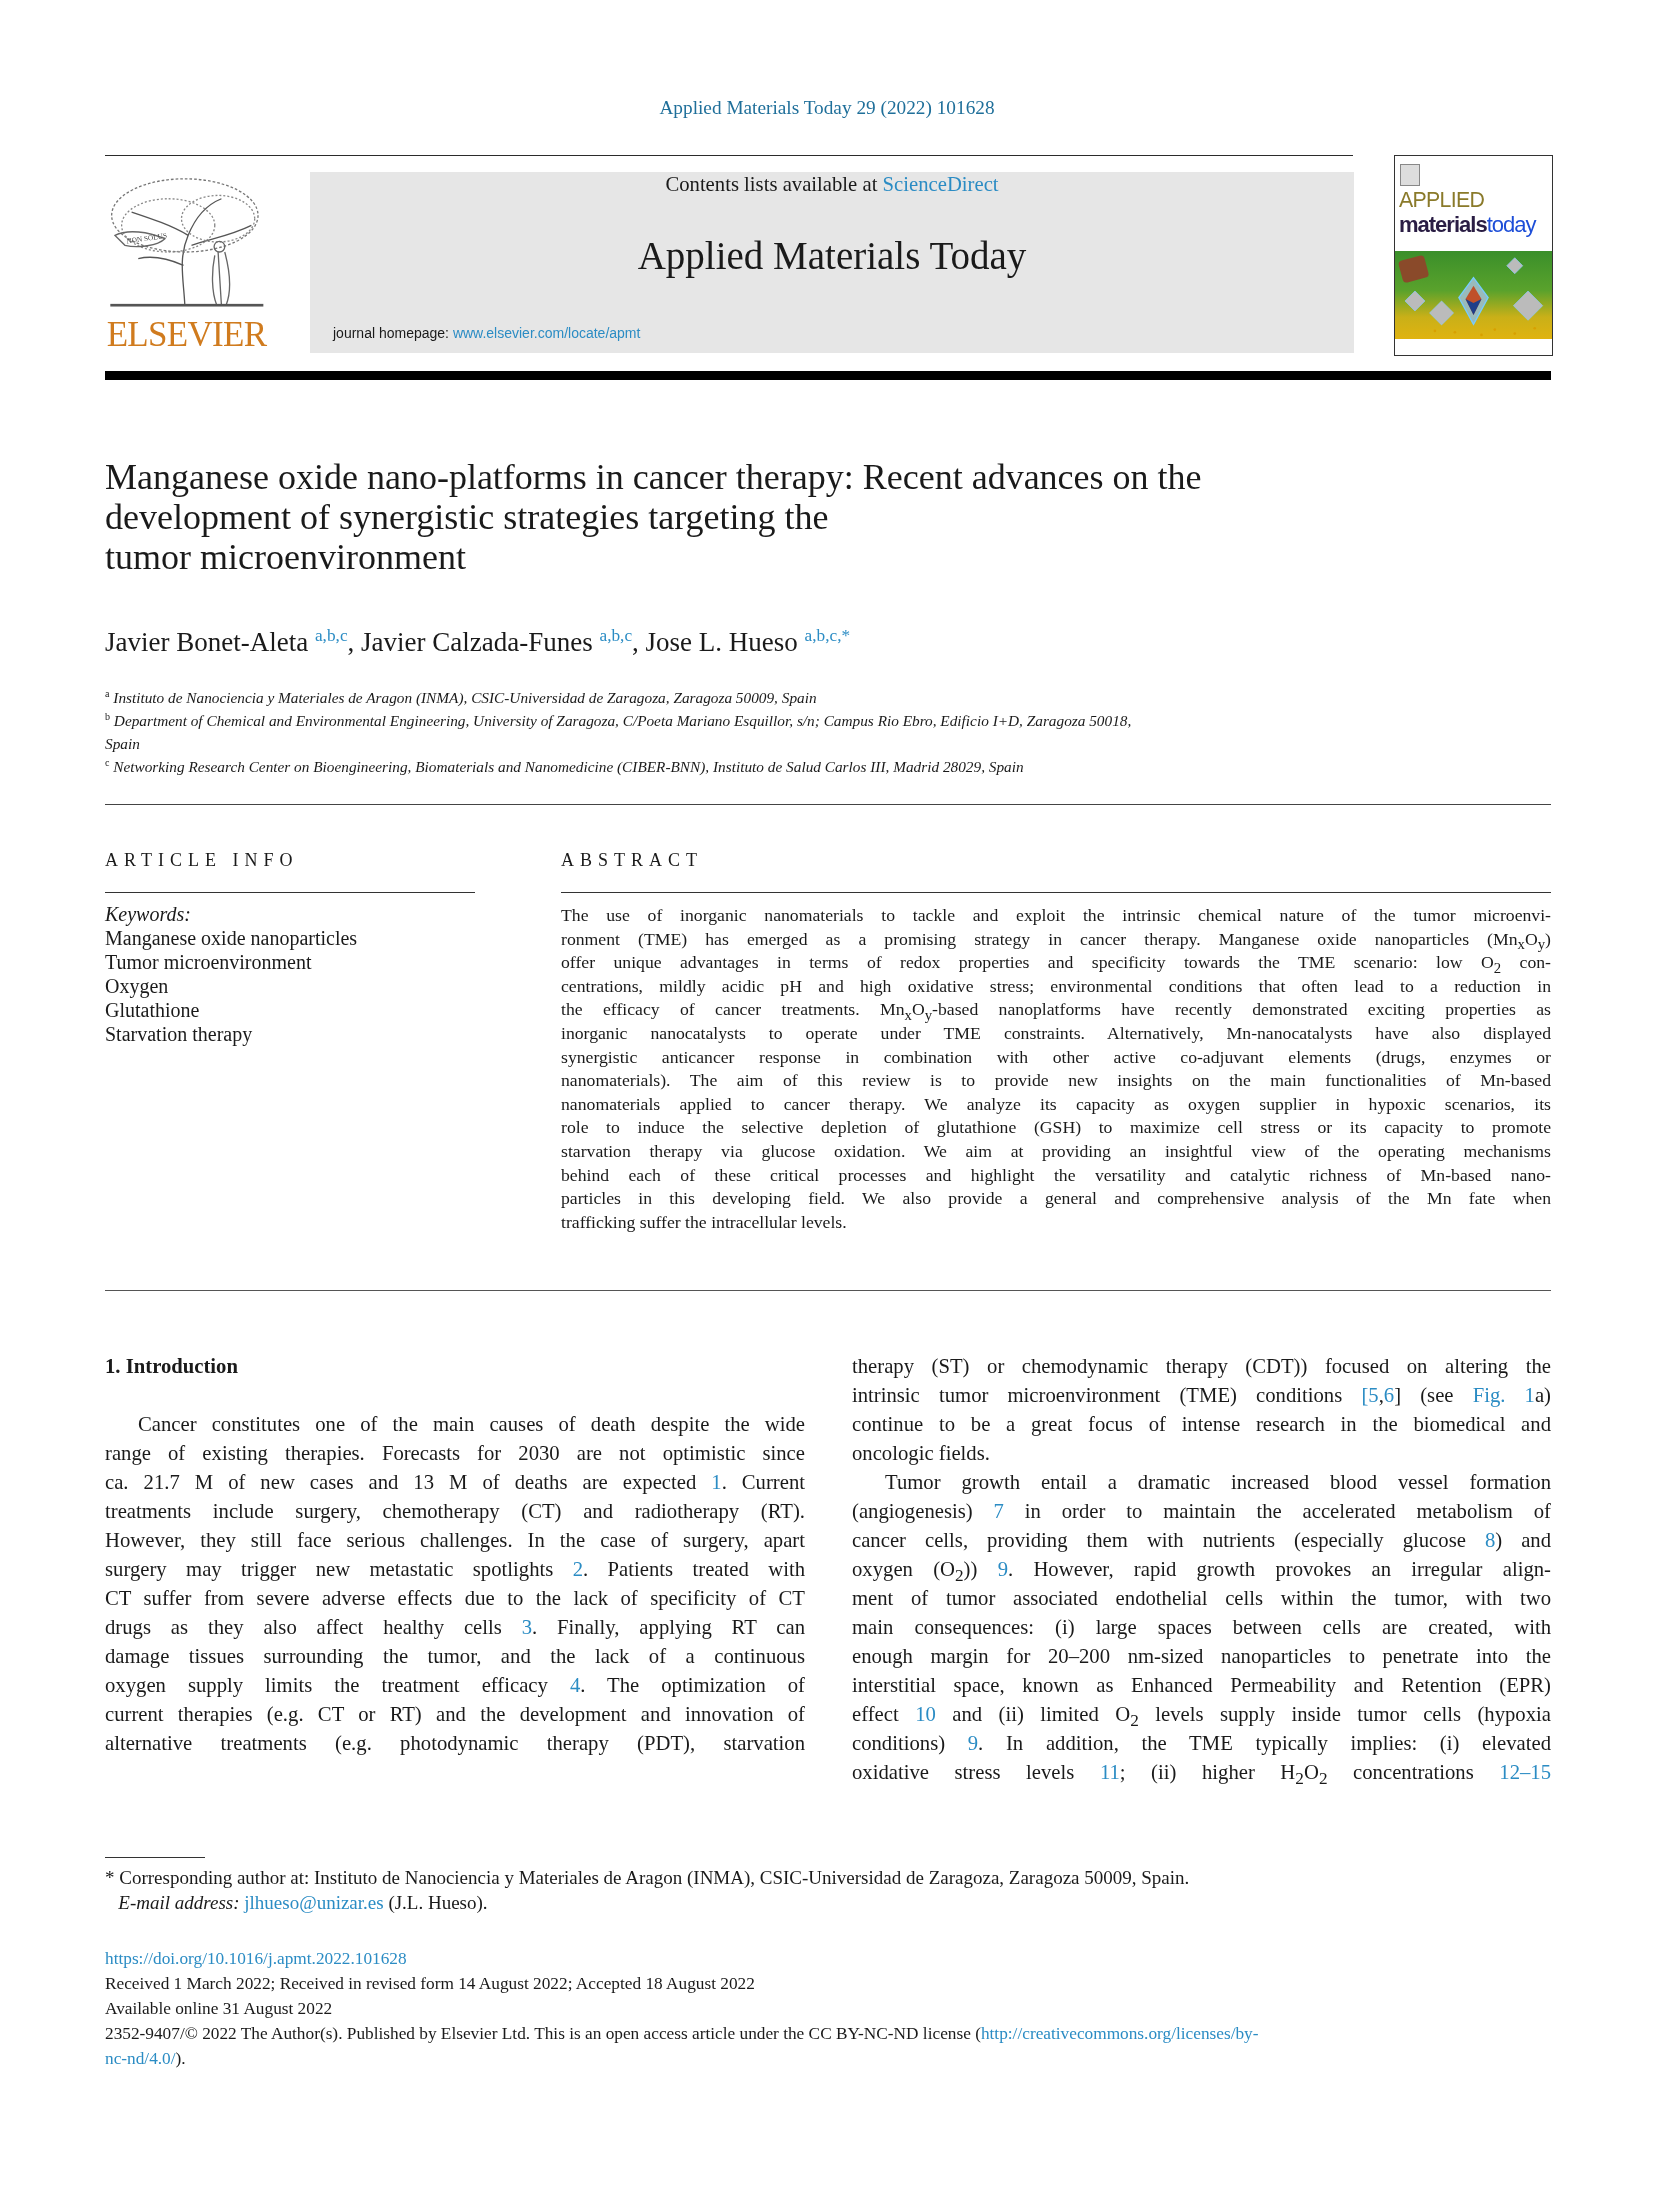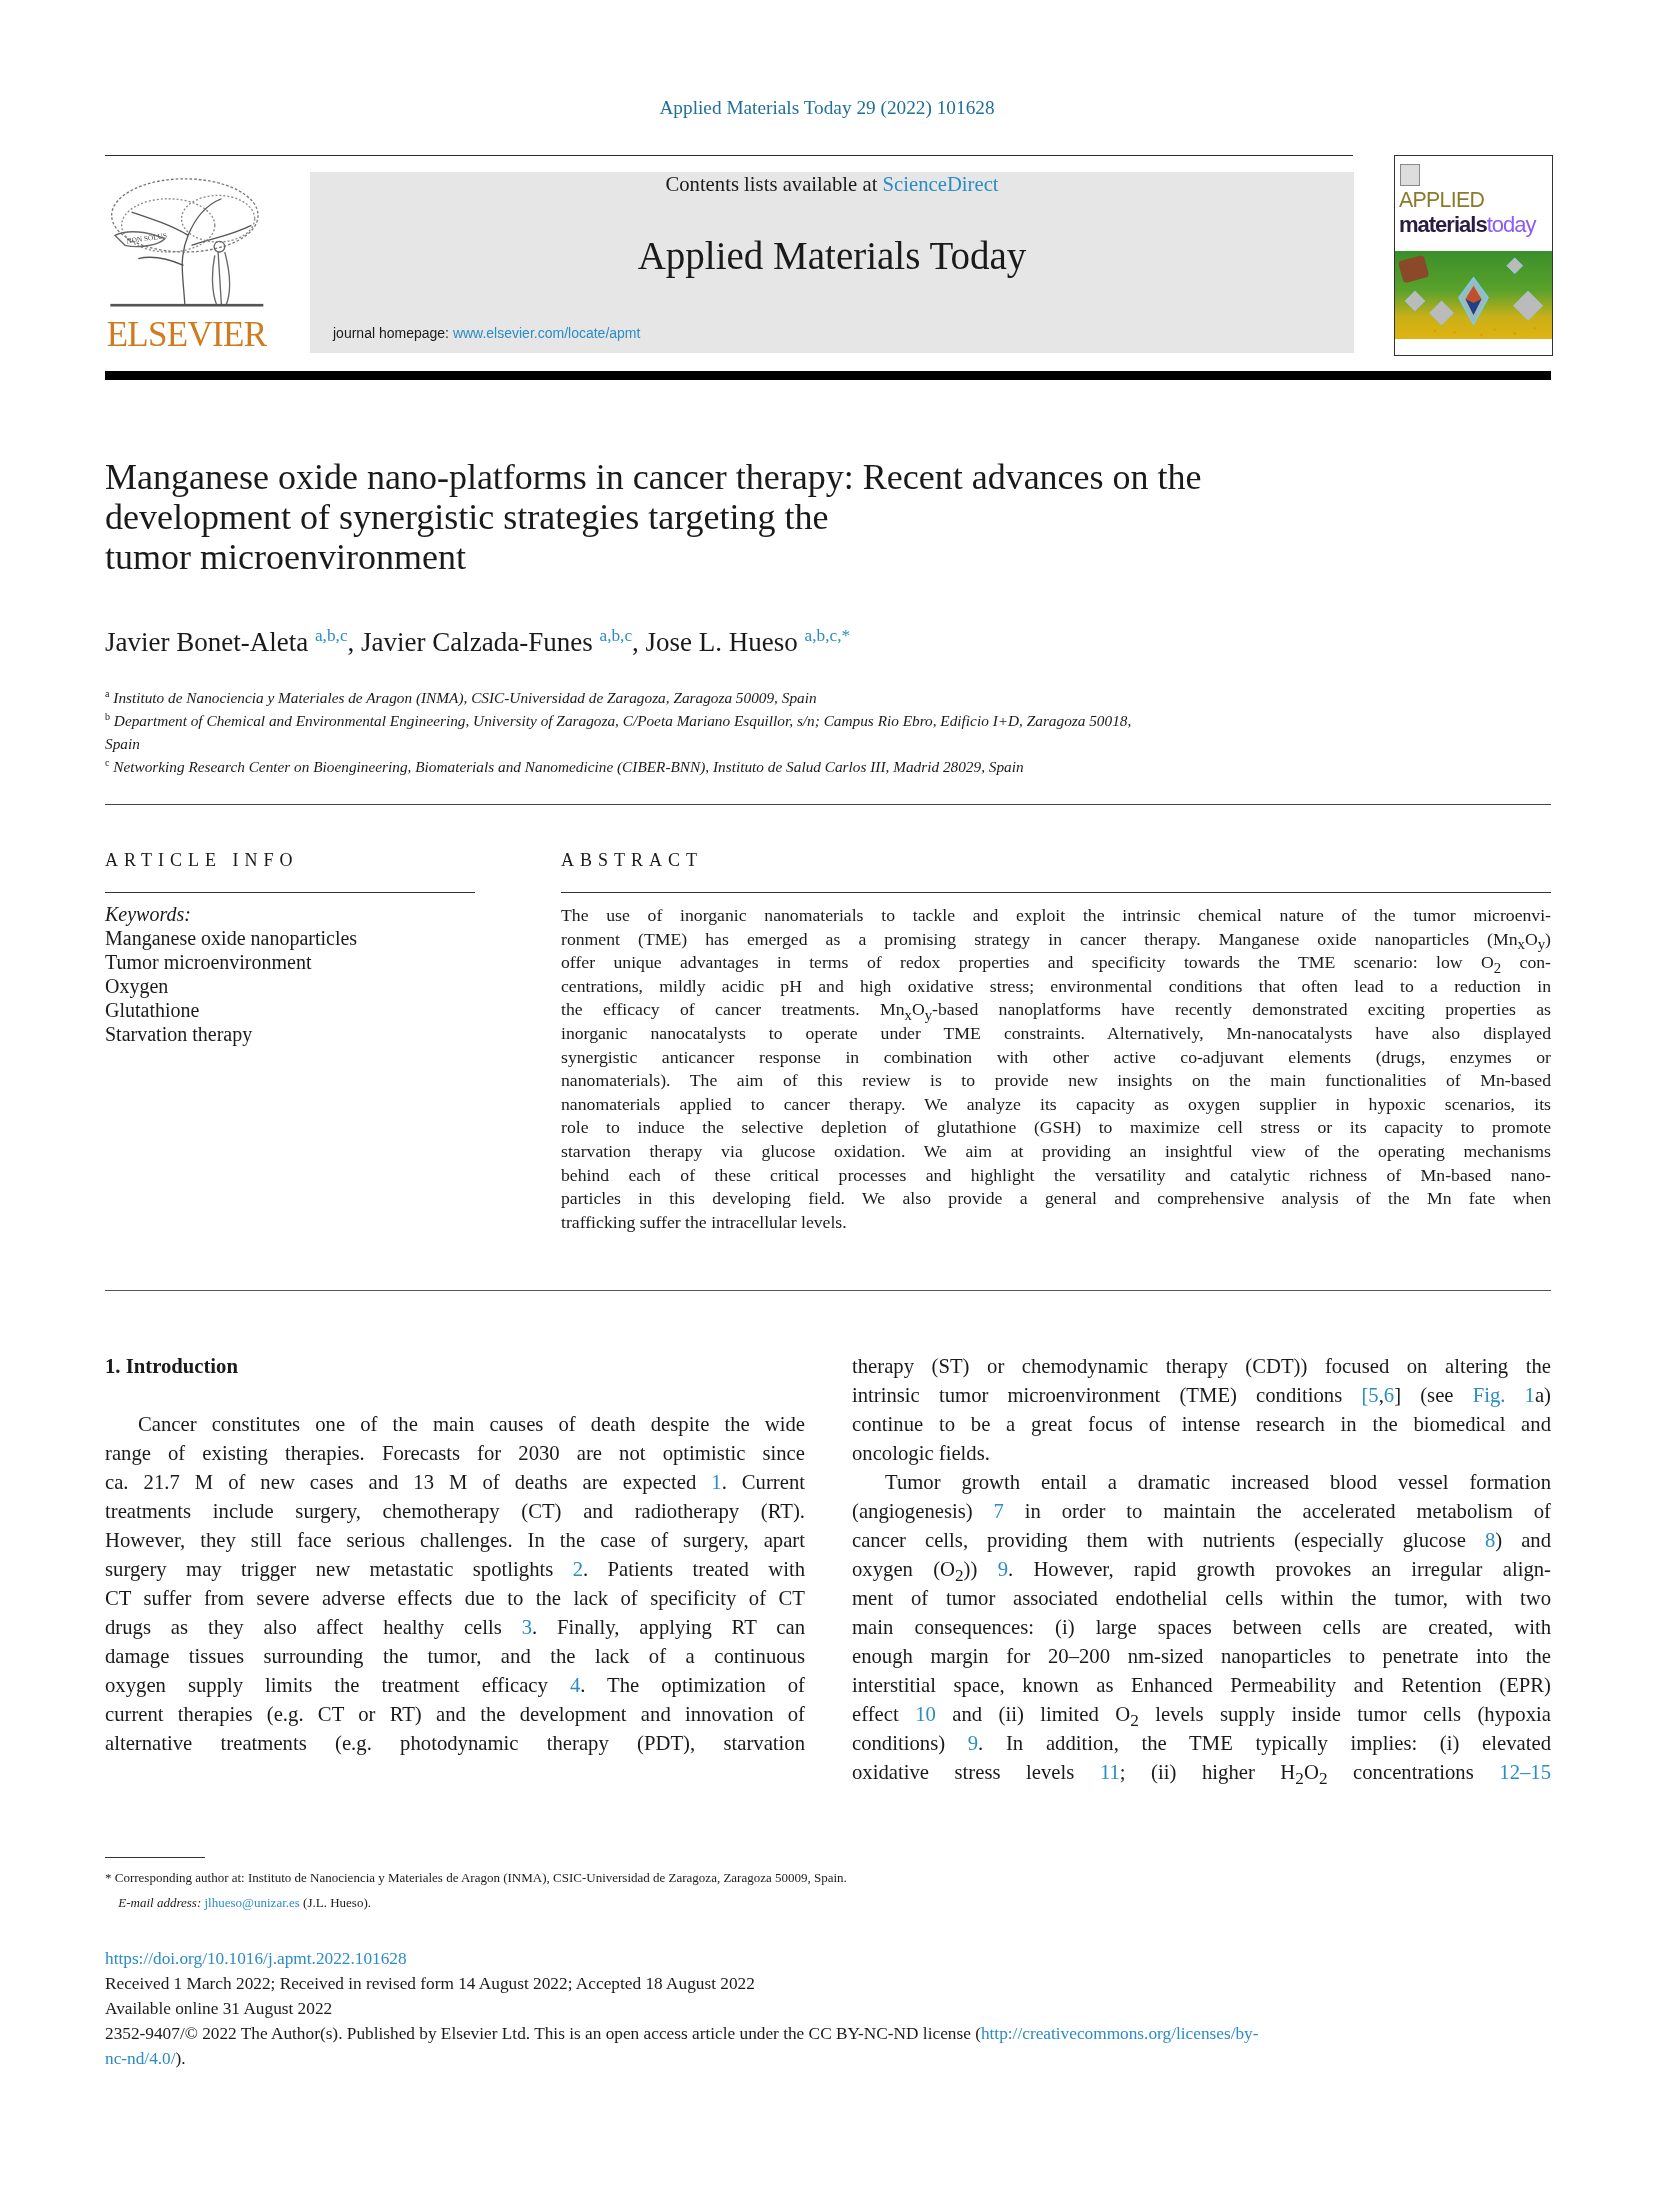--- a/index.html
+++ b/index.html
@@ -24,21 +24,21 @@
   #masthead .homepage { position:absolute; top:153px; width:100%; font-size:14px;
       font-family:"Liberation Sans","DejaVu Sans",sans-serif;margin-left:23px; }
 
   #cover { top:155px; left:1394px; width:157px; height:199px; border:1.3px solid #333; background:#fff; overflow:hidden; }
   #cover .mini-logo { position:absolute; top:8px; left:5.3px; width:17.3px; height:20px; border:0.7px solid #888; background:#ddd; }
   #cover .applied { position:absolute; top:32px; left:4px; font-family:"Liberation Sans",sans-serif;
       font-size:21.3px; color:#8a7a2a; letter-spacing:-0.7px; }
   #cover .mt { position:absolute; top:56px; left:4px; font-family:"Liberation Sans",sans-serif;
       font-size:22px; letter-spacing:-1px; }
   #cover .mt b { color:#2a1d44; }
-  #cover .mt span { color:#8b5cf6; }
+  #cover .mt span { color:#1d4ed8; }
   #cover .art { position:absolute; top:95px; left:0; width:157px; height:88px;
       background:linear-gradient(180deg,#3a8f2a 0%,#5aa22c 45%,#c9b018 75%,#e0b310 100%); }
 
   #rule-thick { top:371px; left:105px; width:1446px; height:9.3px; background:#000; }
 
   #title { top:457px; left:105px; width:1267px; font-size:36px; line-height:40px; color:#1a1a1a; }
   #authors { top:627px; left:105px; font-size:27px; white-space:nowrap; }
   #authors sup { font-size:17.3px; color:#2b8cc4; }
 
   #affils { top:686px; left:105px; width:1267px; font-size:15.3px; font-style:italic; line-height:23px; }
@@ -63,21 +63,21 @@
 
   .col { font-size:20.7px; line-height:29px; }
   .col .ln { display:block; text-align:justify; text-align-last:justify; white-space:nowrap; }
   .col .ln.last { text-align-last:left; }
   .col .ln.indent { text-indent:33px; }
   #col-left { top:1352px; left:105px; width:700px; }
   #col-right { top:1352px; left:852px; width:699px; }
   #intro-head { font-weight:bold; font-size:20.7px; margin-bottom:29px; display:block; }
 
   #fn-rule { top:1857px; left:105px; width:100px; height:1.3px; background:#333; }
-  #footnote { top:1865px; left:105px; font-size:13px; line-height:25px; }
+  #footnote { top:1865px; left:105px; font-size:19px; line-height:25px; }
   #footnote .em { font-style:italic; }
   #footnote .indent2 { padding-left:13.3px; }
   #pubinfo { top:1946px; left:105px; width:1446px; font-size:17.3px; line-height:25px; }
 </style>
 </head>
 <body>
 
 <div id="citation" class="abs cite-dark">Applied Materials Today 29 (2022) 101628</div>
 <div id="rule-top" class="abs"></div>
 

